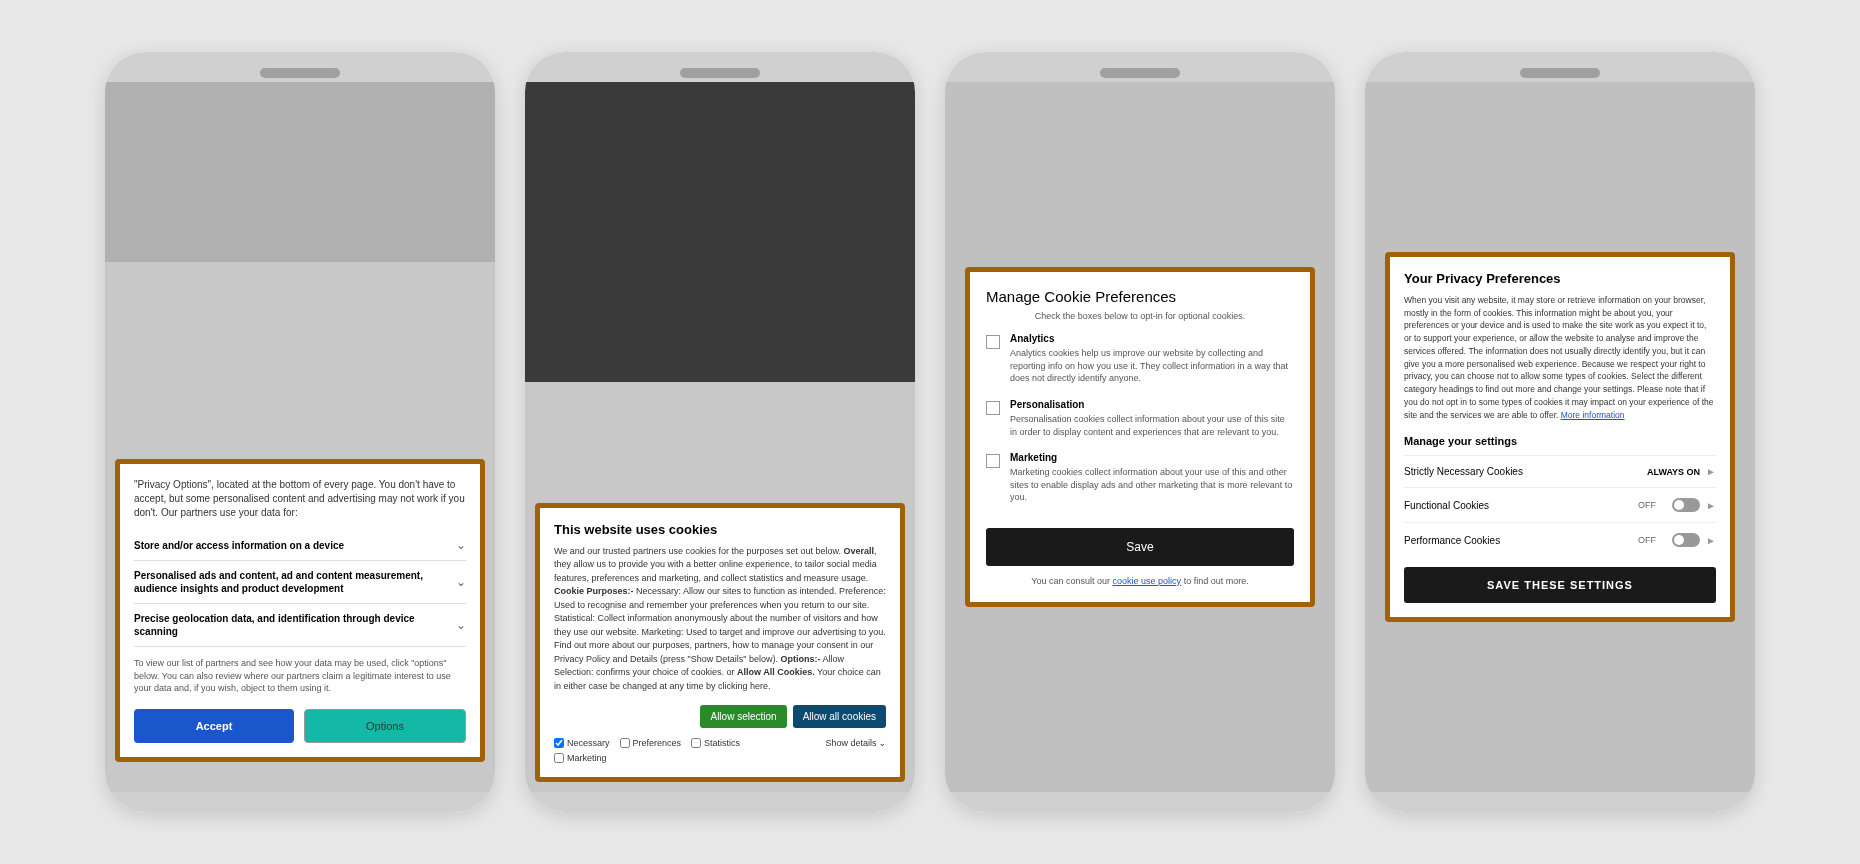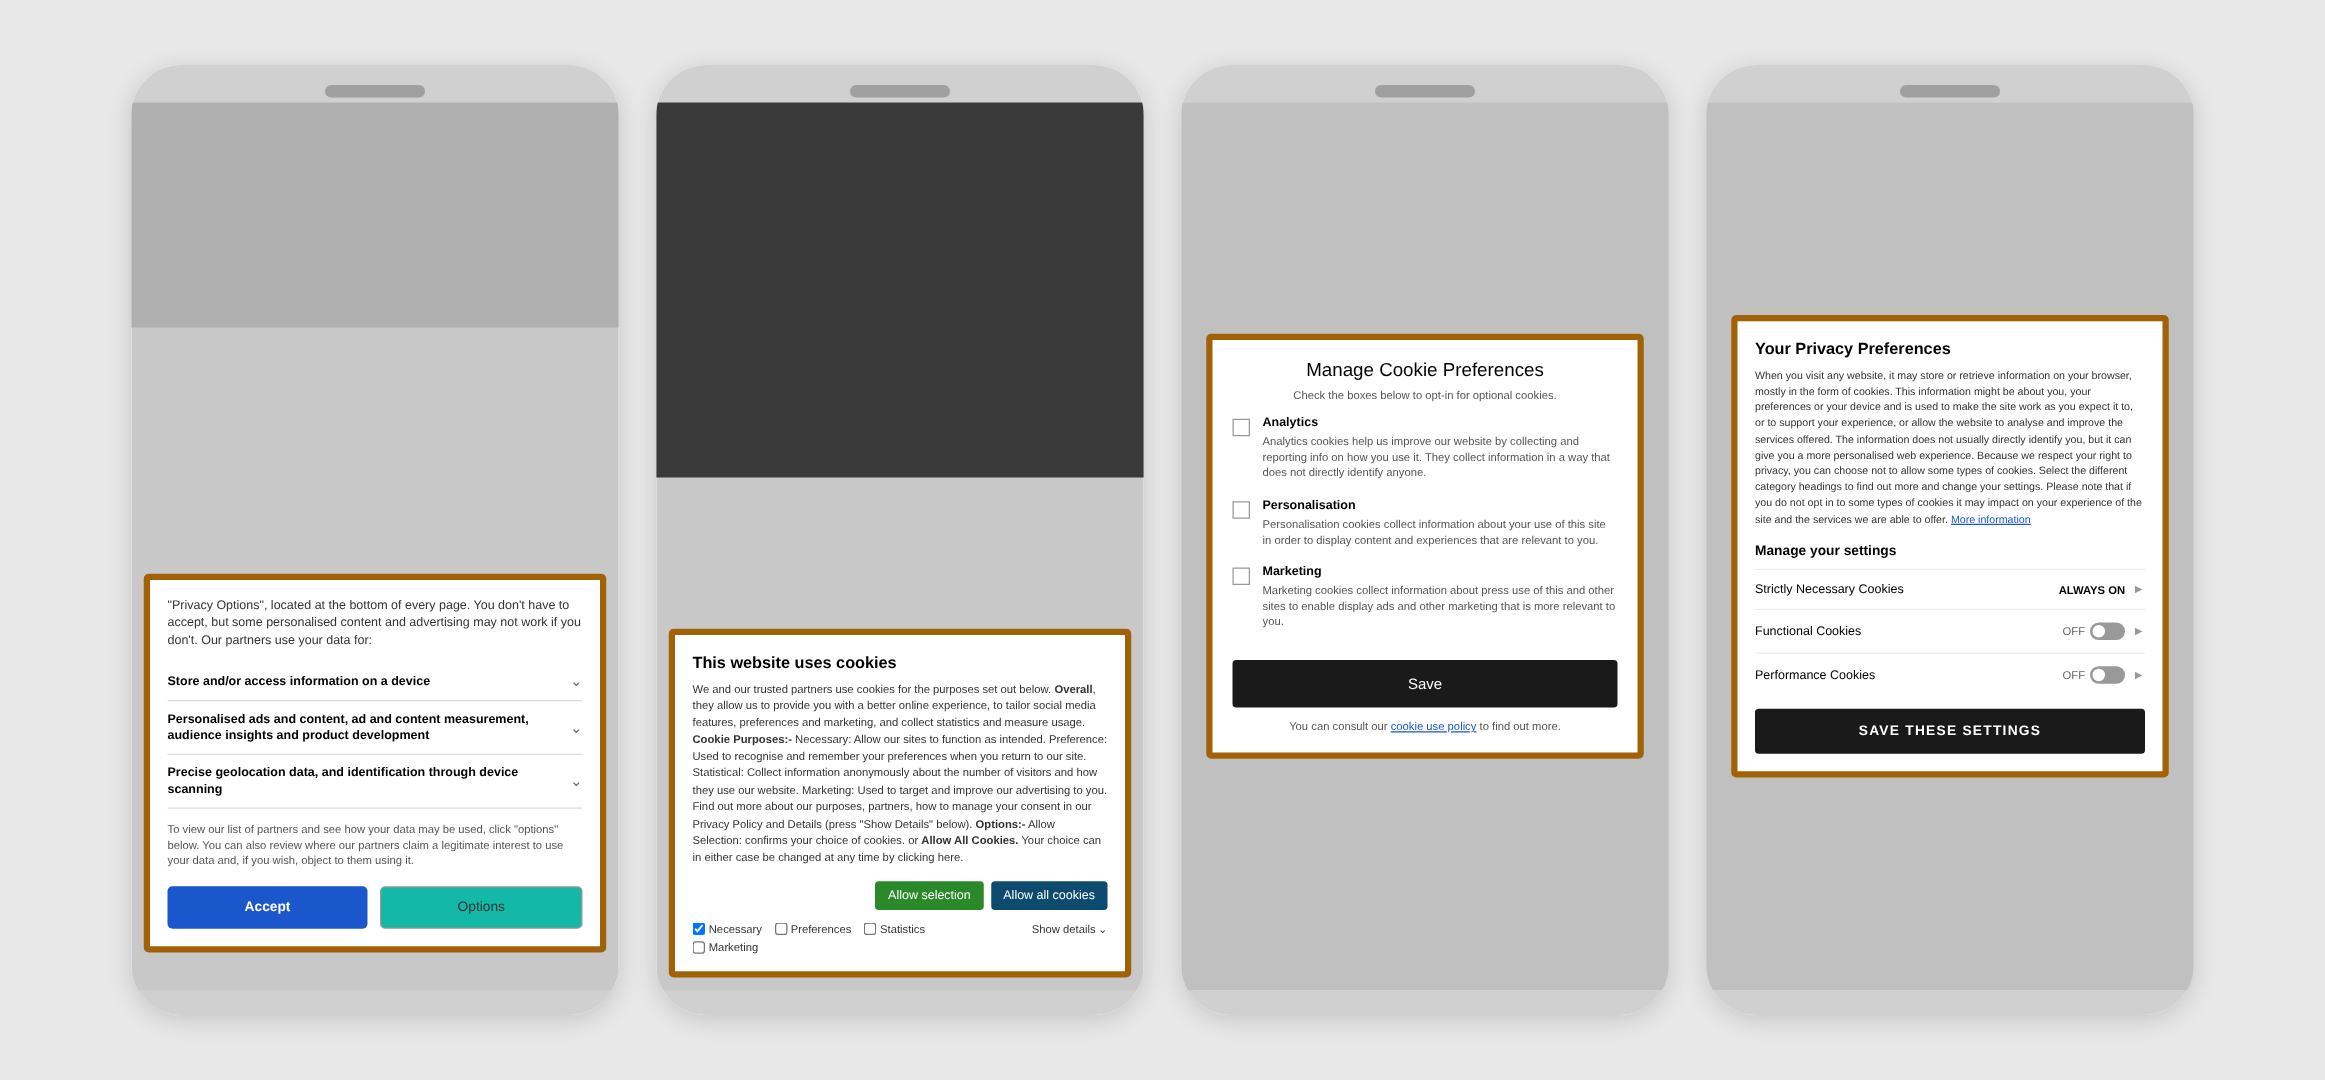--- a/index.html
+++ b/index.html
@@ -248,21 +248,21 @@
     
     .panel3 .red-box {
       border-radius: 4px;
       padding: 16px;
       background: #fff;
     }
 
     .manage-title {
       font-size: 15px;
       font-weight: normal;
-      text-align: center;
+      text-align: left;
       margin-bottom: 6px;
       color: #000;
     }
 
     .manage-sub {
       font-size: 9px;
       color: #555;
       text-align: center;
       margin-bottom: 12px;
     }
@@ -385,21 +385,21 @@
 
     .always-on {
       font-size: 9px;
       font-weight: bold;
       color: #000;
     }
 
     .toggle-off {
       display: flex;
       align-items: center;
-      gap: 4px;
+      gap: 16px;
     }
 
     .toggle-label {
       font-size: 9px;
       color: #666;
     }
 
     .toggle-switch {
       width: 28px;
       height: 14px;
@@ -550,21 +550,21 @@
           <div>
             <div class="pref-label">Personalisation</div>
             <div class="pref-desc">Personalisation cookies collect information about your use of this site in order to display content and experiences that are relevant to you.</div>
           </div>
         </div>
 
         <div class="pref-item">
           <div class="pref-checkbox"></div>
           <div>
             <div class="pref-label">Marketing</div>
-            <div class="pref-desc">Marketing cookies collect information about press use of this and other sites to enable display ads and other marketing that is more relevant to you.</div>
+            <div class="pref-desc">Marketing cookies collect information about your use of this and other sites to enable display ads and other marketing that is more relevant to you.</div>
           </div>
         </div>
 
         <button class="btn-save-dark">Save</button>
 
         <div class="cookie-policy-link">
           <span>You can consult our</span>
           <a href="#">cookie use policy</a>
           <span>to find out more.</span>
         </div>

